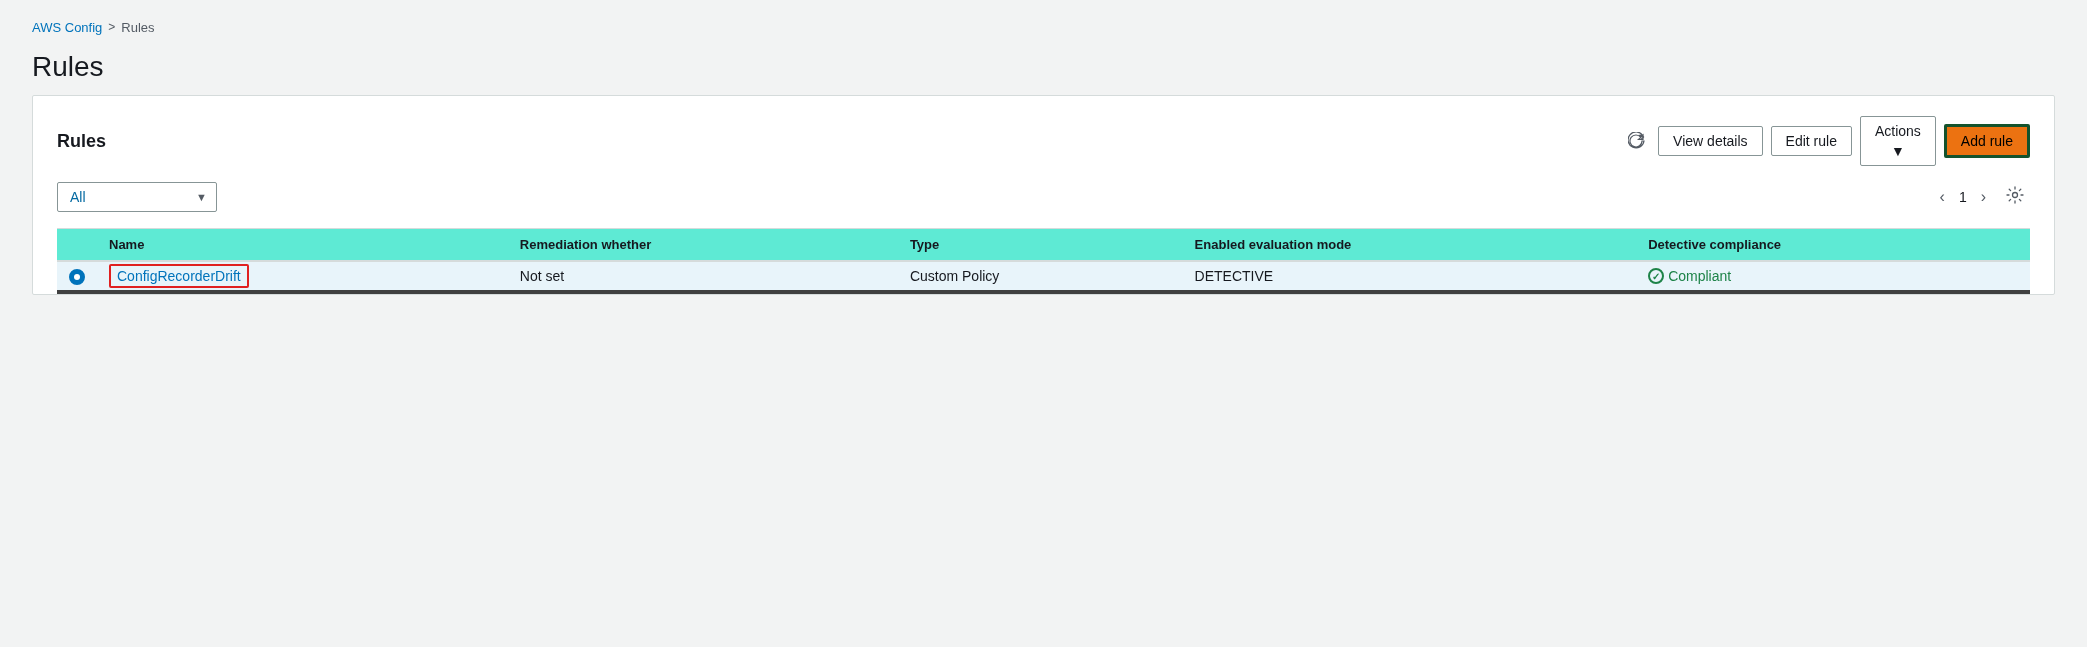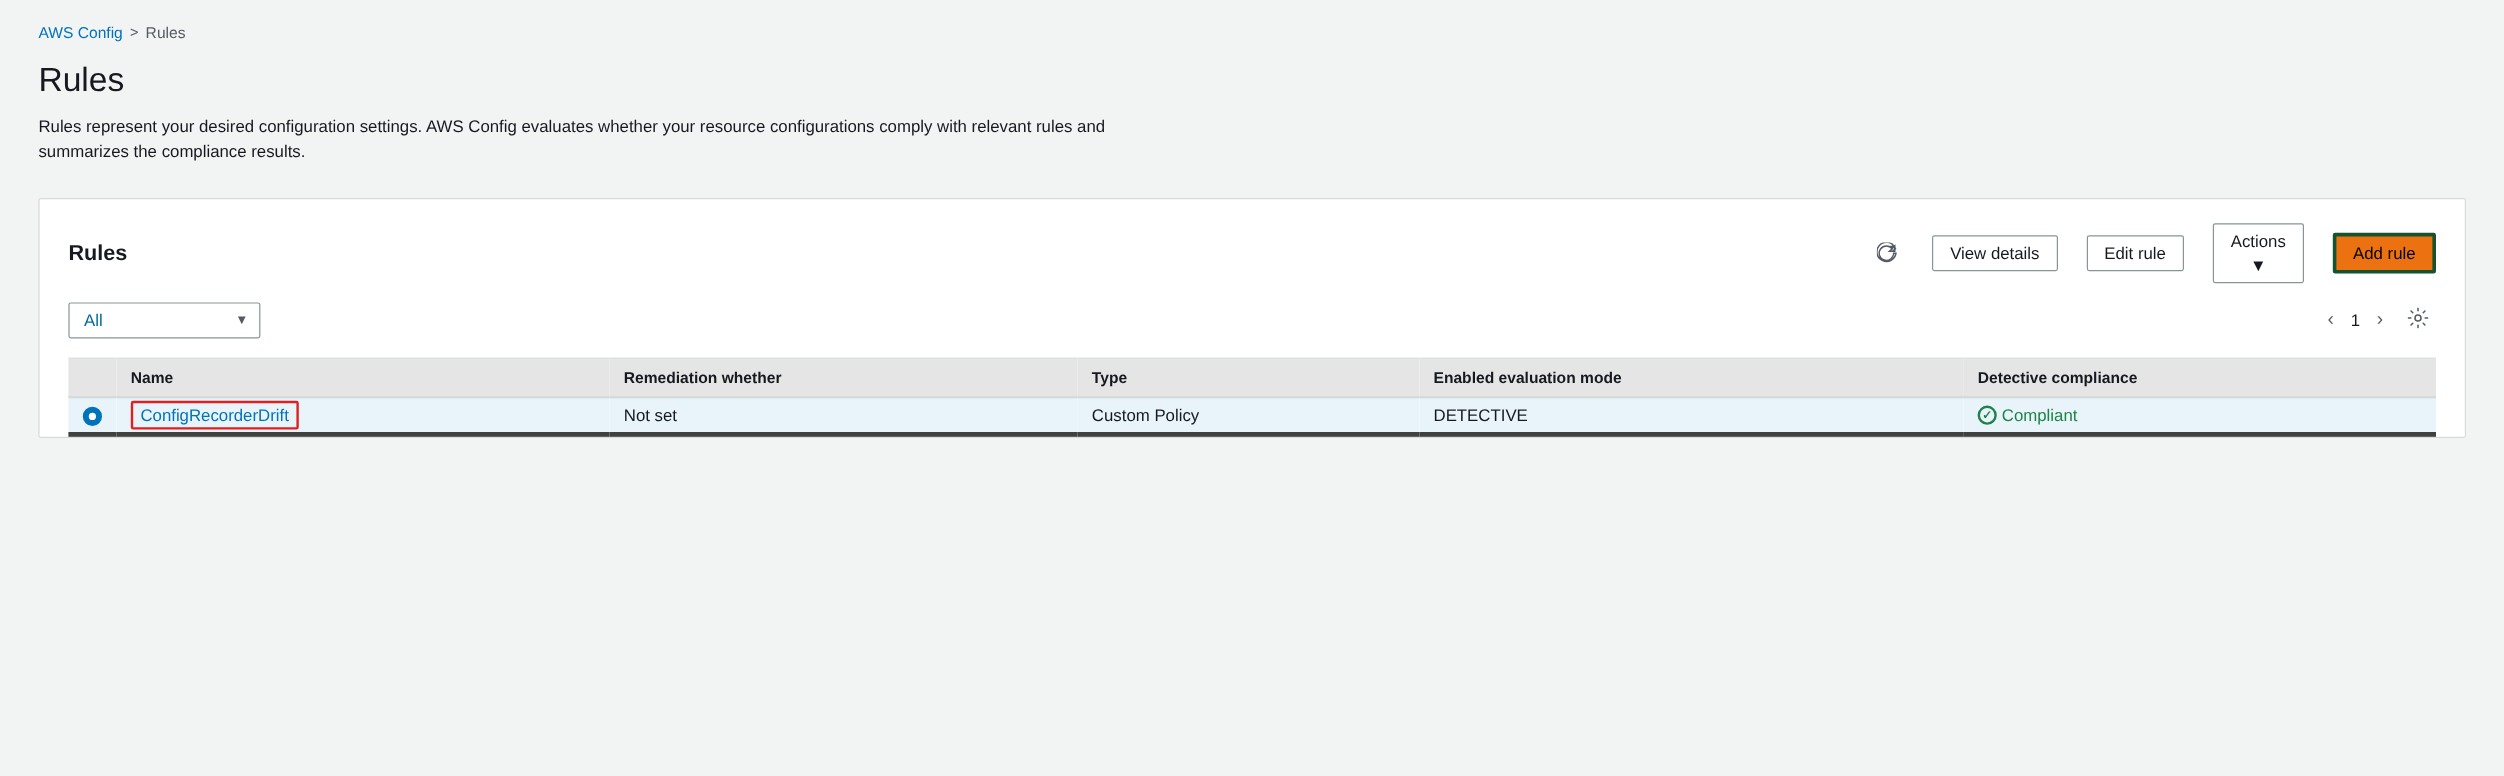--- a/index.html
+++ b/index.html
@@ -56,21 +56,21 @@
       margin-bottom: 16px;
     }
     .panel-title {
       font-size: 18px;
       font-weight: 700;
       color: #16191f;
     }
     .header-actions {
       display: flex;
       align-items: center;
-      gap: 24px;
+      gap: 8px;
     }
     .refresh-btn {
       background: none;
       border: none;
       cursor: pointer;
       padding: 4px;
       color: #545b64;
       font-size: 18px;
       display: flex;
       align-items: center;
@@ -169,21 +169,21 @@
       border-collapse: collapse;
     }
     .table th {
       text-align: left;
       font-size: 13px;
       font-weight: 700;
       color: #16191f;
       padding: 8px 12px;
       border-top: 1px solid #d5dbdb;
       border-bottom: 2px solid #d5dbdb;
-      background: #e5e5e5;
+      background: #5eead4;
     }
     .table td {
       padding: 2px 12px;
       font-size: 14px;
       border-bottom: 4px solid #404040;
       vertical-align: middle;
     }
     .table tr.selected td {
       background: #e8f4fa;
     }
@@ -244,21 +244,20 @@
 <div class="page-container">
 
   <div class="breadcrumb">
     <a href="#">AWS Config</a>
     <span class="breadcrumb-separator">&gt;</span>
     <span>Rules</span>
   </div>
 
   <h1 class="page-title">Rules</h1>
 
-  <p class="page-description">Rules represent your desired configuration settings. AWS Config evaluates whether your resource configurations comply with relevant rules and summarizes the compliance results.</p>
 
   <div class="rules-panel">
 
     <div class="panel-header">
       <span class="panel-title">Rules</span>
       <div class="header-actions">
         <button class="refresh-btn" title="Refresh">
           <svg width="18" height="18" viewBox="0 0 18 18" fill="none" xmlns="http://www.w3.org/2000/svg">
             <path d="M14.657 3.343A8 8 0 1 0 16 9h-2a6 6 0 1 1-1.172-3.586L10.5 7.5H15V3l-2.343 2.343-.999-2z" stroke="#545b64" stroke-width="1.2" fill="none"></path>
             <path d="M13 2.5l2.5 2.5-2.5 2.5" stroke="#545b64" stroke-width="1.2" fill="none"></path>

